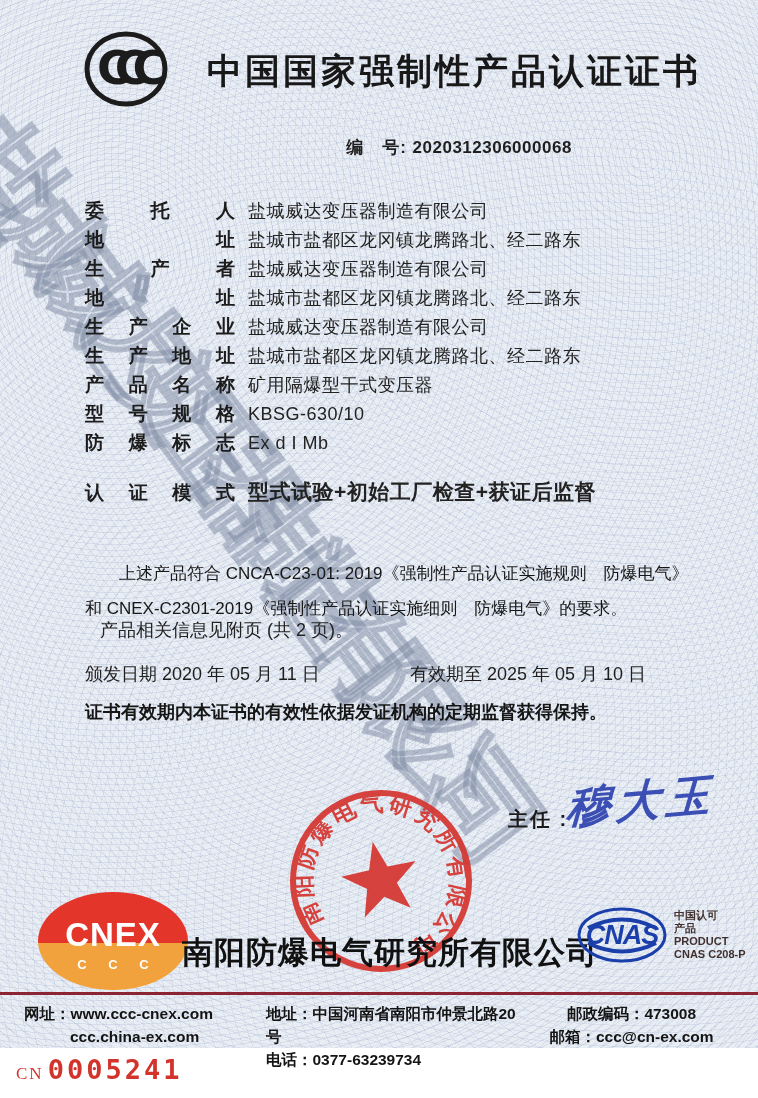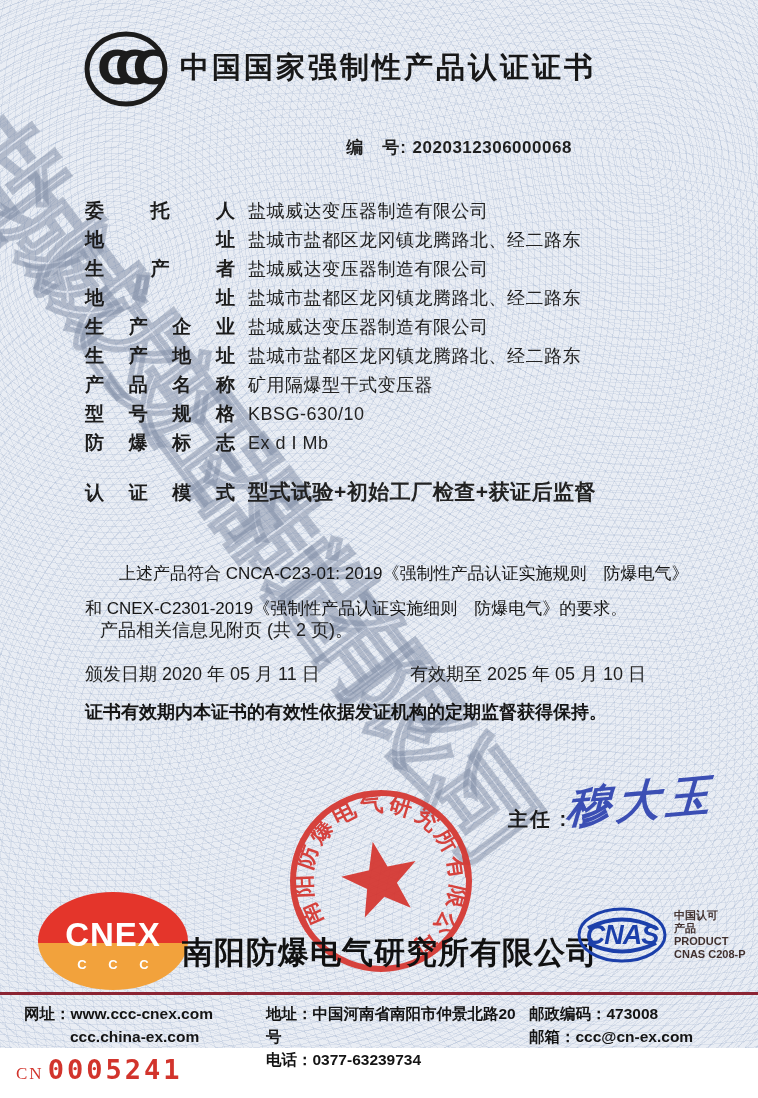--- a/index.html
+++ b/index.html
@@ -21,22 +21,22 @@
     font-size:106px; font-weight:bold; letter-spacing:-40px;
     color:rgba(125,138,162,0.10);
     -webkit-text-stroke:2px rgba(125,138,162,0.45);
     transform:rotate(53deg); transform-origin:0 0;
     pointer-events:none;
   }
 
   .ccc-logo { position:absolute; left:82px; top:28px; }
 
   .title {
-    position:absolute; left:180px; right:30px; top:48px; 
-    font-size:29px; font-weight:bold; color:#181818; letter-spacing:3px;
+    position:absolute; left:180px; right:30px; top:48px; text-align:center;
+    font-size:35px; font-weight:bold; color:#181818; letter-spacing:3px;
   }
 
   .certno {
     position:absolute; left:160px; right:0; top:136px; text-align:center;
     font-size:17px; color:#1e1e1e; font-weight:bold; letter-spacing:1px;
   }
   .certno .num { font-weight:600; letter-spacing:0.5px; }
 
   .rows { position:absolute; left:85px; right:30px; top:198px; }
   .row { display:flex; height:29px; align-items:baseline; }
@@ -90,21 +90,21 @@
 
   .footer {
     position:absolute; left:0; right:0; top:992px; height:56px;
     border-top:3px solid var(--footer-line);
     padding:7px 24px 16px 24px;
     display:flex; font-size:15.5px; line-height:23px; color:#141414; font-weight:600;
   }
   .f-col1 { width:230px; flex:0 0 230px; }
   .f-col1 .second { padding-left:46px; }
   .f-col2 { flex:1; padding-left:12px; }
-  .f-col3 { width:205px; flex:0 0 205px; text-align:left; }
+  .f-col3 { width:205px; flex:0 0 205px; text-align:center; }
 
   .serial { position:absolute; left:16px; top:1054px; display:flex; align-items:baseline; gap:4px; }
   .serial .prefix { font-family:"Liberation Serif","DejaVu Serif",serif; font-size:17px; color:var(--serial-red); letter-spacing:2px; }
   .serial .number { font-family:"DejaVu Sans Mono","Liberation Mono",monospace; font-size:27px; font-weight:bold; color:var(--serial-red); letter-spacing:3px; }
 </style>
 </head>
 <body>
 
 <div class="paper"></div>
 

